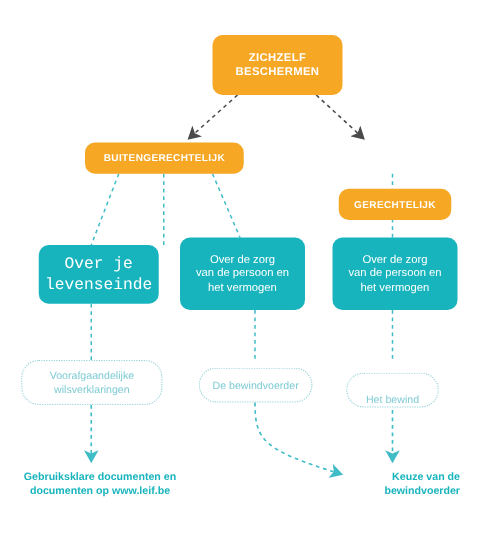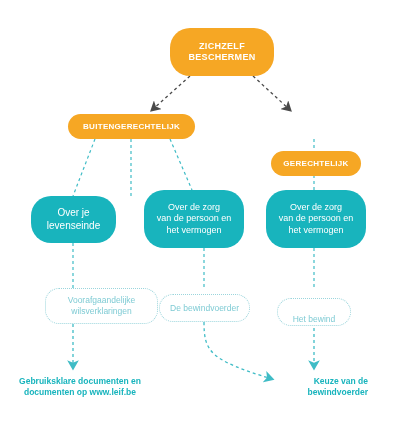--- a/index.html
+++ b/index.html
@@ -25,21 +25,21 @@
     height: 447px;
     pointer-events: none;
   }
   .node {
     position: absolute;
     box-sizing: border-box;
     display: flex;
     align-items: center;
     justify-content: center;
     text-align: center;
-    border-radius: 20px;
+    border-radius: 8px;
     line-height: 1.25;
   }
   .node-orange {
     background: #F6A724;
     color: #ffffff;
     font-weight: bold;
     letter-spacing: 0.3px;
   }
   .node-teal {
     background: #18B4BD;
@@ -106,21 +106,21 @@
   </div>
 
   <div class="node node-orange" style="left:68px; top:114px; width:127px; height:25px; font-size:8px;">
     <span>BUITENGERECHTELIJK</span>
   </div>
 
   <div class="node node-orange" style="left:271px; top:114px; width:90px; height:25px; font-size:8px;margin-top:37px;">
     <span>GERECHTELIJK</span>
   </div>
 
-  <div class="node node-teal" style="left:31px; top:196px; width:85px; height:47px; font-size:10px;">
+  <div class="node node-teal" style="left:31px; top:196px; width:96px; height:47px; font-size:13px;font-family:Liberation Mono, monospace;">
     <div>
       <span>Over je</span>
       <span>levenseinde</span>
     </div>
   </div>
 
   <div class="node node-teal" style="left:144px; top:190px; width:100px; height:58px; font-size:9px;">
     <div>
       <span>Over de zorg</span>
       <span>van de persoon en</span>
@@ -129,21 +129,21 @@
   </div>
 
   <div class="node node-teal" style="left:266px; top:190px; width:100px; height:58px; font-size:9px;">
     <div>
       <span>Over de zorg</span>
       <span>van de persoon en</span>
       <span>het vermogen</span>
     </div>
   </div>
 
-  <div class="node node-outline" style="left:17px; top:288px; width:113px; height:36px; font-size:8.5px;margin-left:28px;">
+  <div class="node node-outline" style="left:17px; top:288px; width:113px; height:36px; font-size:8.5px;">
     <div>
       <span>Voorafgaandelijke</span>
       <span>wilsverklaringen</span>
     </div>
   </div>
 
   <div class="node node-outline" style="left:159px; top:294px; width:91px; height:28px; font-size:8.5px;">
     <span>De bewindvoerder</span>
   </div>
 

